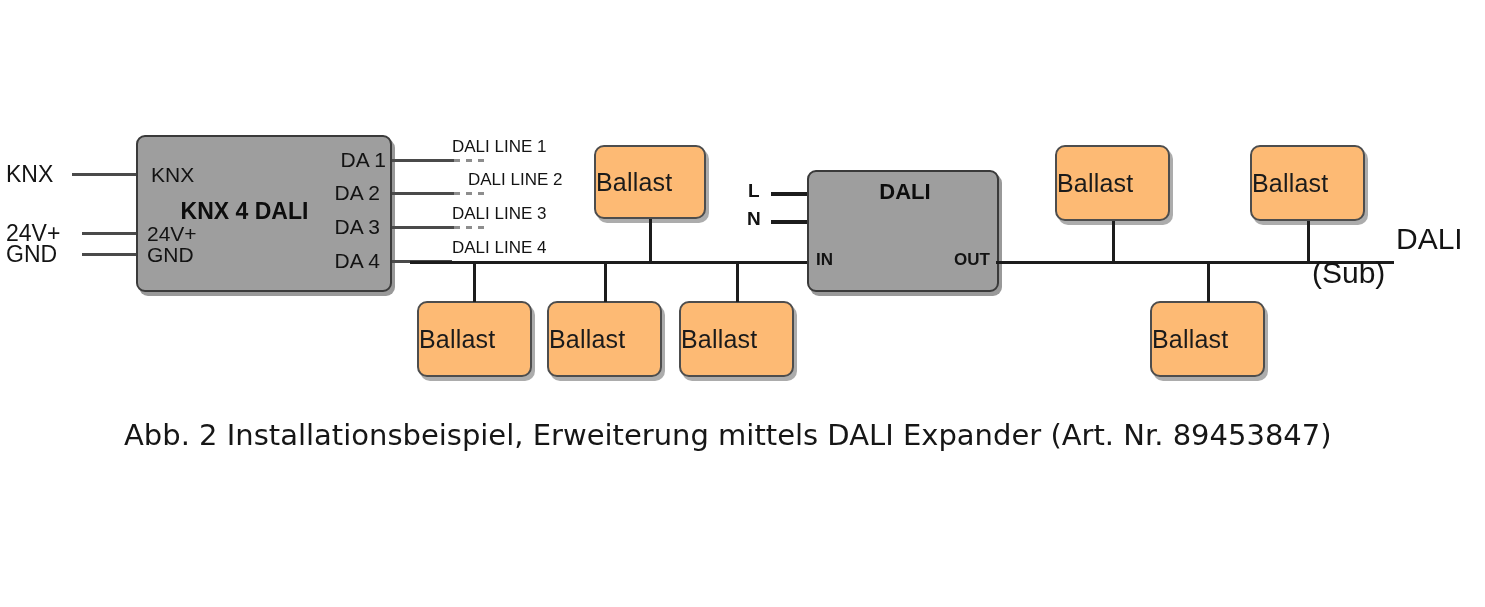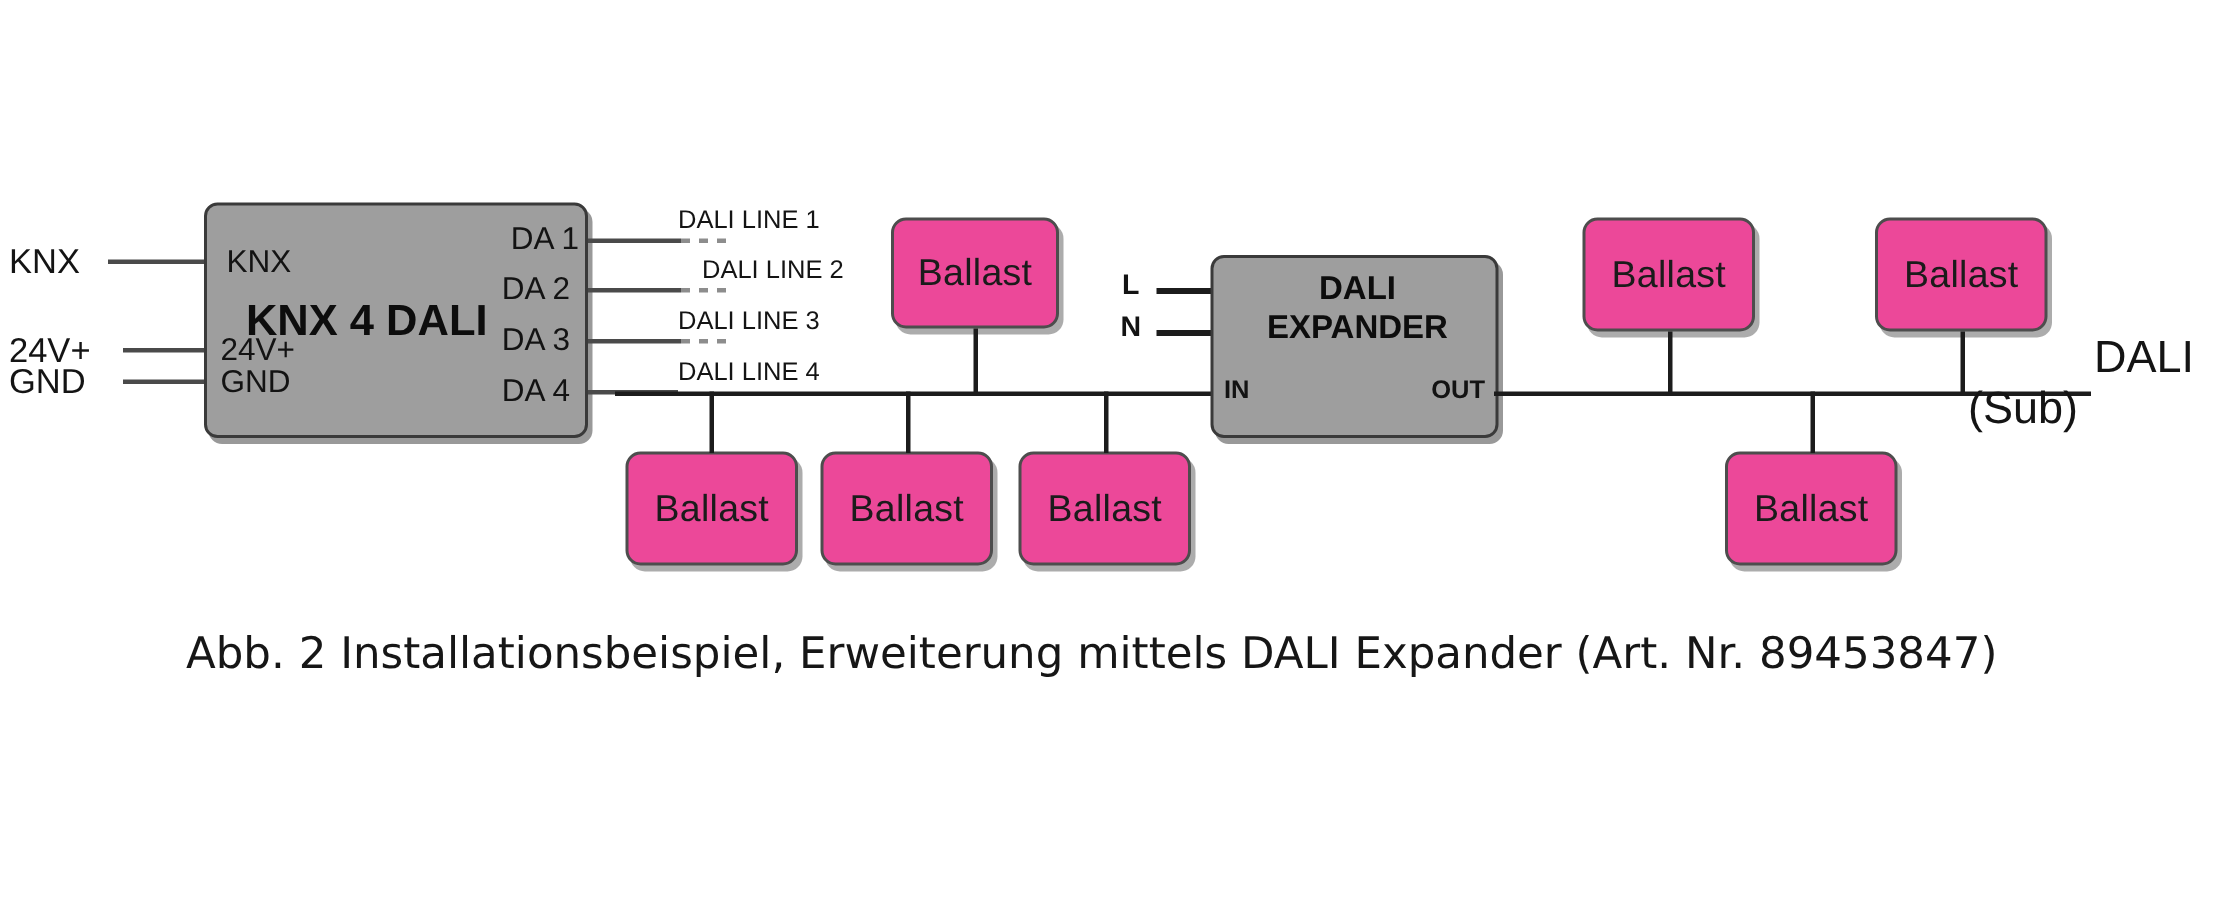--- a/index.html
+++ b/index.html
@@ -77,28 +77,27 @@
     position: absolute;
     color: #131313;
     white-space: nowrap;
     font-weight: bold;
     font-size: 17px;
   }
 
   
   .ballast {
     position: absolute;
-    background: #ec4899;
+    background: #fdba74;
     border: 2px solid #4d4d4d;
     border-radius: 10px;
     box-shadow: 3px 4px 0 rgba(90,90,90,0.5);
     box-sizing: border-box;
     display: flex;
     align-items: center;
-    justify-content: center;
   }
   .ballast span {
     font-size: 25px;
     color: #1b1b1b;
     letter-spacing: .2px;
   }
 
   
   .ext-label {
     position: absolute;
@@ -135,21 +134,21 @@
   <div class="ext-label" style="left:6px; top:161px;">KNX</div>
   <div class="lead-h" style="left:72px; top:173px; width:66px;"></div>
 
   <div class="ext-label" style="left:6px; top:220px;">24V+</div>
   <div class="lead-h" style="left:82px; top:232px; width:56px;"></div>
 
   <div class="ext-label" style="left:6px; top:241px;">GND</div>
   <div class="lead-h" style="left:82px; top:253px; width:56px;"></div>
 
   <div class="device" style="left:136px; top:135px; width:256px; height:157px;">
-    <div class="device-title" style="left:0; top:62px; width:213px; font-size:29px;">KNX 4 DALI</div>
+    <div class="device-title" style="left:0; top:62px; width:213px; font-size:23px;">KNX 4 DALI</div>
 
     <div class="pin" style="left:13px; top:26px;">KNX</div>
     <div class="pin" style="left:9px; top:85px;">24V+</div>
     <div class="pin" style="left:9px; top:106px;">GND</div>
 
     <div class="pin" style="right:4px; top:11px;text-align:right;">DA 1</div>
     <div class="pin" style="right:10px; top:44px;">DA 2</div>
     <div class="pin" style="right:10px; top:78px;">DA 3</div>
     <div class="pin" style="right:10px; top:112px;">DA 4</div>
   </div>
@@ -192,21 +191,20 @@
   <div class="wire-v" style="left:736px; top:261px; height:41px;"></div>
 
   <div class="pin-small" style="left:748px; top:180px; font-size:19px;">L</div>
   <div class="lead-thick" style="left:771px; top:192px; width:40px;"></div>
 
   <div class="pin-small" style="left:747px; top:208px; font-size:19px;">N</div>
   <div class="lead-thick" style="left:771px; top:220px; width:40px;"></div>
 
   <div class="device" style="left:807px; top:170px; width:192px; height:122px;">
     <div class="device-title" style="left:0; top:8px; width:192px; font-size:22px;">DALI</div>
-    <div class="device-title" style="left:0; top:34px; width:192px; font-size:22px;">EXPANDER</div>
 
     <div class="pin-small" style="left:7px; top:78px;">IN</div>
     <div class="pin-small" style="right:7px; top:78px;">OUT</div>
   </div>
 
   <div class="wire-h" style="left:996px; top:261px; width:398px;"></div>
 
   <div class="ballast" style="left:1055px; top:145px; width:115px; height:76px;">
     <span>Ballast</span>
   </div>

